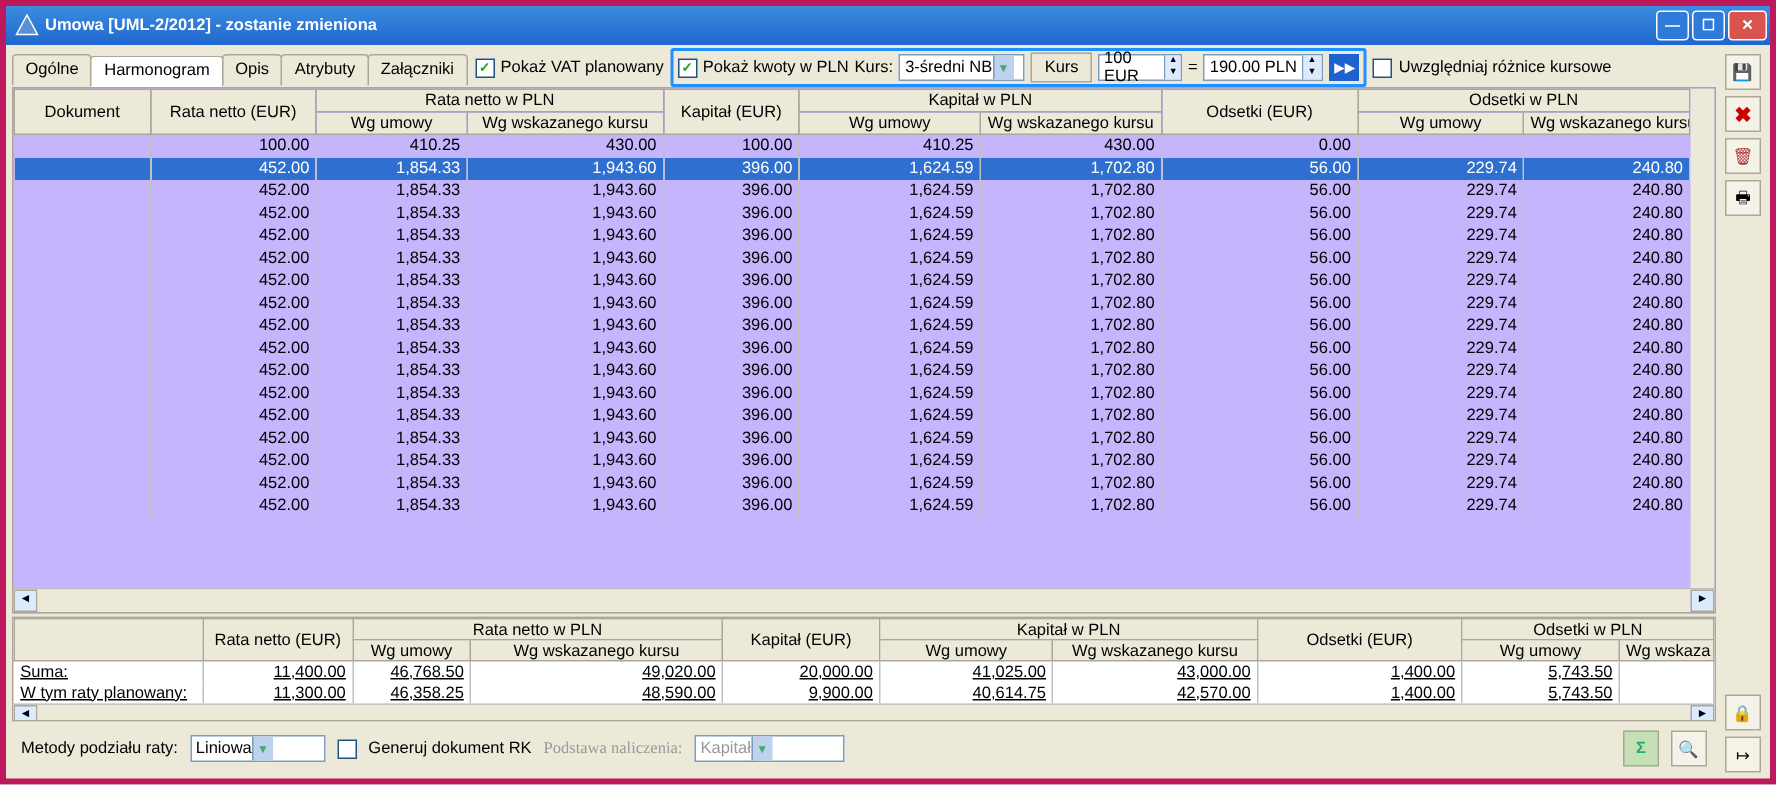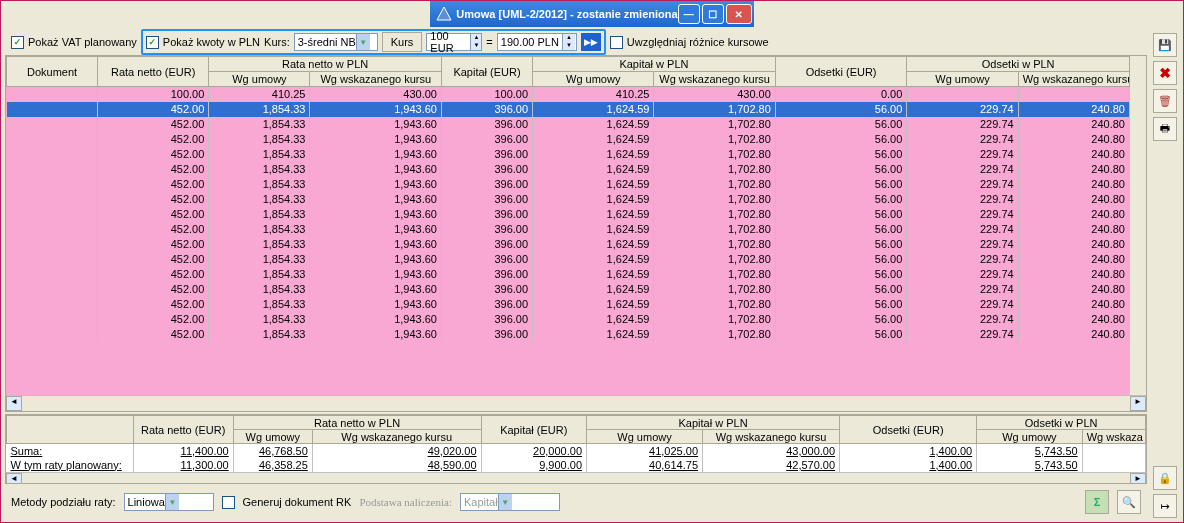--- a/index.html
+++ b/index.html
@@ -1,18 +1,18 @@
 <!DOCTYPE html>
 <html><head>
 <meta charset="utf-8">
 <style>
 * { box-sizing: border-box; font-family: Tahoma, sans-serif; font-size: 11px; }
 body { margin: 0; background: #d4d0c8; overflow: hidden; }
 
-.window { width: 1184px; height: 523px; background: #ece9d8; border: 1px solid #be185d; display: flex; flex-direction: column; align-items: center; }
+.window { width: 1184px; height: 523px; background: #ece9d8; border: 4px solid #be185d; display: flex; flex-direction: column; }
 .titlebar { height: 26px; background: linear-gradient(#3c8cde, #1f66cf); display: flex; align-items: center; padding: 0 2px 0 6px; color: #fff; }
 .titlebar .icon { width: 16px; height: 16px; margin-right: 4px; }
 .titlebar .title { flex: 1; font-weight: bold; }
 .winbtns { display: flex; gap: 2px; }
 .winbtn { width: 22px; height: 20px; border: 1px solid #fff; border-radius: 3px; display: flex; align-items: center; justify-content: center; font-weight: bold; font-size: 10px; cursor: pointer; }
 .winbtn.min, .winbtn.max { background: #2f7bd9; color: #fff; }
 .winbtn.close { background: #d9534f; color: #fff; width: 26px; }
 
 .client { flex: 1; display: flex; padding: 4px; gap: 4px; }
 .mainpane { flex: 1; display: flex; flex-direction: column; gap: 2px; }
@@ -71,20 +71,27 @@
     <div class="winbtns">
       <div class="winbtn min">—</div>
       <div class="winbtn max">☐</div>
       <div class="winbtn close">✕</div>
     </div>
   </div>
 
   <div class="client">
     <div class="mainpane">
       <div class="tabbar">
+        <div id="tabs" style="display: flex;">
+            <div class="tab">Ogólne</div>
+            <div class="tab active">Harmonogram</div>
+            <div class="tab">Opis</div>
+            <div class="tab">Atrybuty</div>
+            <div class="tab">Załączniki</div>
+          </div>
         <div class="tabextras">
           <span class="chk">✓</span>
           <span>Pokaż VAT planowany</span>
           <div class="hlbox">
             <span class="chk">✓</span>
             <span>Pokaż kwoty w PLN</span>
             <span>Kurs:</span>
             <div class="combo" style="width:84px">
                 <span>3-średni NB</span>
                 <div class="arrow">▼</div>
@@ -107,21 +114,21 @@
                   <div>▼</div>
                 </div>
               </div>
             <div class="nextbtn">▶▶</div>
           </div>
           <span class="chk" style="color:transparent">✓</span>
           <span>Uwzględniaj różnice kursowe</span>
         </div>
       </div>
 
-      <div class="gridwrap" style="background:#f9a8d4">
+      <div class="gridwrap" style="background:#c4b5fd">
         <div class="grid" style="display:flex">
           <div style="flex:1;overflow:hidden">
           <table>
             <colgroup>
                   <col class="c-doc">
                   <col class="c-rneur">
                   <col class="c-rnpln1">
                   <col class="c-rnpln2">
                   <col class="c-keur">
                   <col class="c-kpln1">

